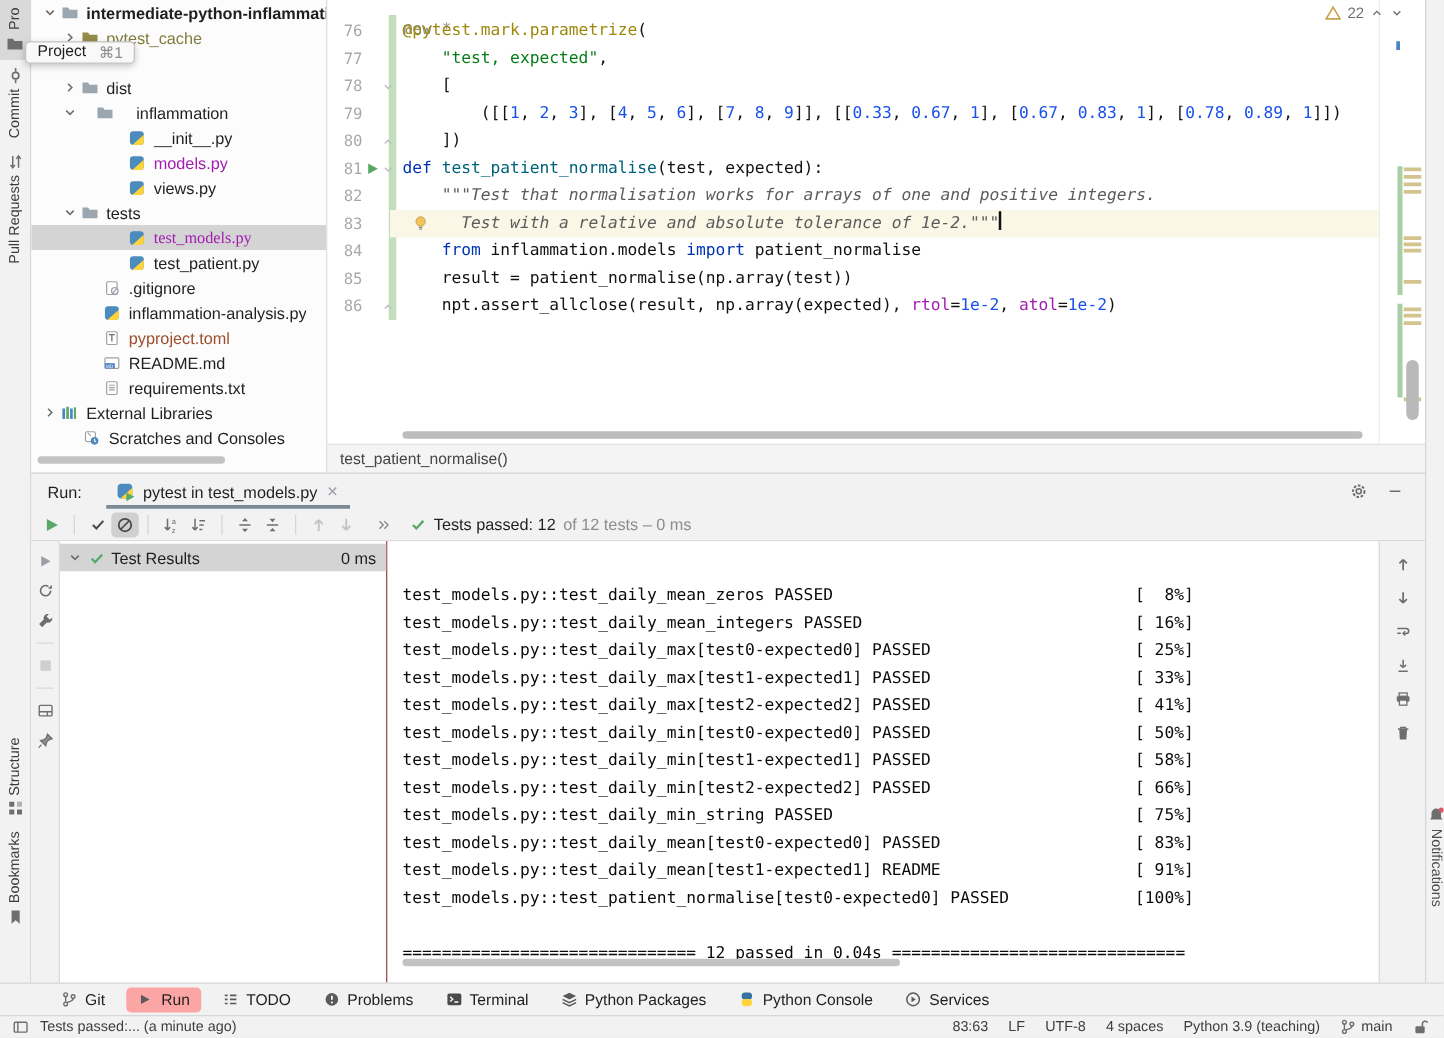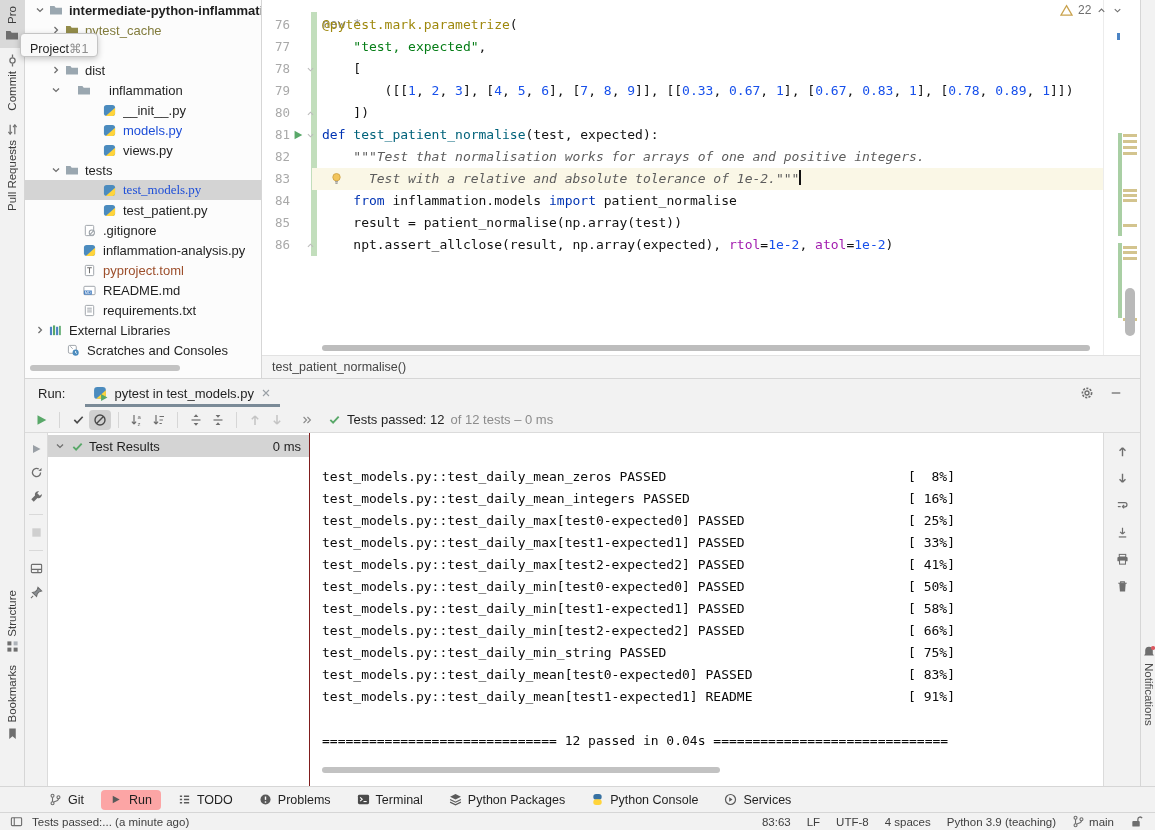--- a/index.html
+++ b/index.html
@@ -20,29 +20,29 @@
 
   
   #project { left:25px; top:0; width:237px; height:378px; background:#FCFCFC;
              border-right:1px solid #D6D6D6; overflow:hidden; }
   .tree-row { height:20px; display:flex; align-items:center; font-size:13px; white-space:nowrap; }
   .tree-row .chev { width:18px; display:inline-flex; justify-content:center; flex:none; }
   .tree-row .fic  { width:16px; display:inline-flex; flex:none; }
   .tree-row .lbl  { margin-left:4px; overflow:hidden; text-overflow:clip; }
   .tree-row.sel { background:#D4D4D4; }
   .tree-row .lbl.root { font-weight:bold; }
-  .tree-row .lbl.blue { color:#1d4ed8; }
+  .tree-row .lbl.blue { color:#a21caf; }
   .tree-row .lbl.olive { color:#827C3D; }
   .tree-row .lbl.rust { color:#9C4E2B; }
   #proj-hscroll { left:5px; top:365px; width:150px; height:6px; background:#C3C3C3; border-radius:3px; }
 
   
-  #tooltip { left:20px; top:33px; height:24px; background:#F9F9F9; border:1px solid #C4C4C4;
-             border-radius:4px; box-shadow:0 2px 6px rgba(0,0,0,.22); display:flex; align-items:flex-end;
-             padding:0 9px; font-size:12.5px; z-index:50; }
+  #tooltip { left:20px; top:33px; height:18px; background:#F9F9F9; border:1px solid #C4C4C4;
+             border-radius:4px; box-shadow:0 2px 6px rgba(0,0,0,.22); display:flex; align-items:flex-start;
+             padding:0 9px; gap:10px; font-size:12.5px; z-index:50; }
   #tooltip .sc { color:#8C8C8C; }
 
   
   #editor { left:262px; top:0; width:878px; height:355px; background:#FFFFFF; overflow:hidden; }
   #gutter-strip { left:49px; top:12px; width:6px; height:244px; background:#C2DEBC; }
   #caret-row { left:50px; top:168px; width:791px; height:22px; background:#FAF7E6; }
   .code-line { position:absolute; left:0; height:22px; line-height:22px; width:100%;
                font-family:"DejaVu Sans Mono", monospace; font-size:13px; white-space:pre; }
   .lnum { position:absolute; left:0; width:28px; text-align:right; color:#A9A9A9;
           font-family:"DejaVu Sans Mono", monospace; font-size:12.5px; }
@@ -672,20 +672,21 @@
             <div class="console-line"><span>test_models.py::test_daily_mean_integers PASSED</span><span class="pct">[ 16%]</span></div>
             <div class="console-line"><span>test_models.py::test_daily_max[test0-expected0] PASSED</span><span class="pct">[ 25%]</span></div>
             <div class="console-line"><span>test_models.py::test_daily_max[test1-expected1] PASSED</span><span class="pct">[ 33%]</span></div>
             <div class="console-line"><span>test_models.py::test_daily_max[test2-expected2] PASSED</span><span class="pct">[ 41%]</span></div>
             <div class="console-line"><span>test_models.py::test_daily_min[test0-expected0] PASSED</span><span class="pct">[ 50%]</span></div>
             <div class="console-line"><span>test_models.py::test_daily_min[test1-expected1] PASSED</span><span class="pct">[ 58%]</span></div>
             <div class="console-line"><span>test_models.py::test_daily_min[test2-expected2] PASSED</span><span class="pct">[ 66%]</span></div>
             <div class="console-line"><span>test_models.py::test_daily_min_string PASSED</span><span class="pct">[ 75%]</span></div>
             <div class="console-line"><span>test_models.py::test_daily_mean[test0-expected0] PASSED</span><span class="pct">[ 83%]</span></div>
             <div class="console-line"><span>test_models.py::test_daily_mean[test1-expected1] README</span><span class="pct">[ 91%]</span></div>
+            <div class="console-line"><span>test_models.py::test_patient_normalise[test0-expected0] PASSED</span><span class="pct">[100%]</span></div>
             <div class="console-line"></div>
             <div class="console-line">============================== 12 passed in 0.04s ==============================</div>
           </div>
         <div id="console-hscroll"></div>
       </div>
       <div id="console-right">
           <span class="ic ">
             <svg width="13" height="13" viewBox="0 0 14 14">
               <path d="M7 12V3M7 3L3.8 6.2M7 3l3.2 3.2" stroke="#6E6E6E" fill="none" stroke-width="1.5"></path>
             </svg>

